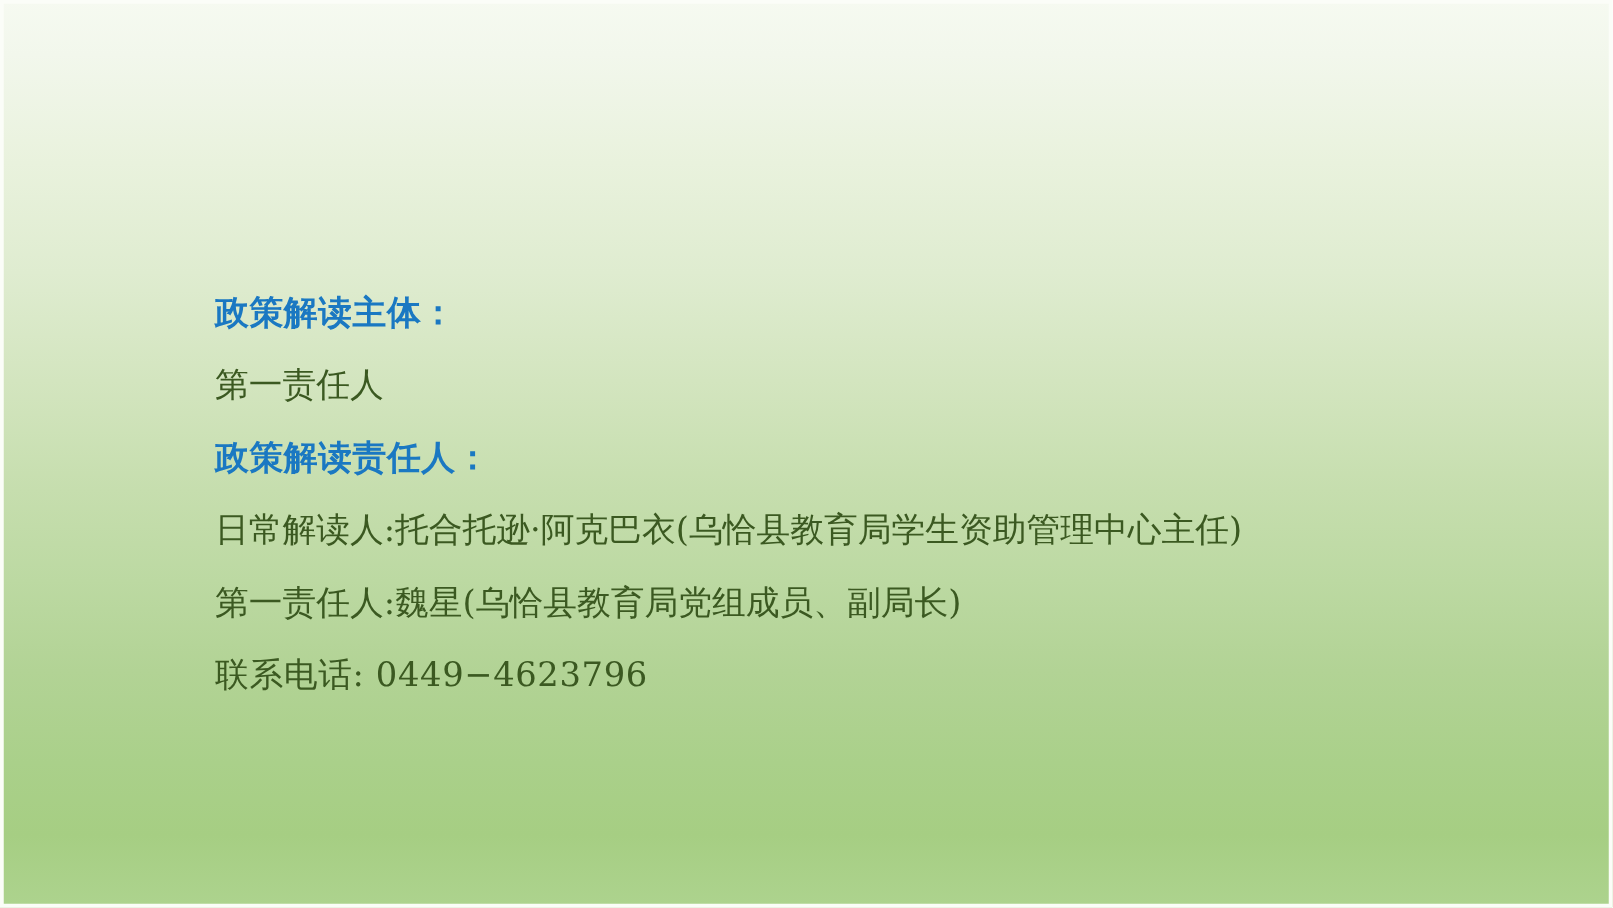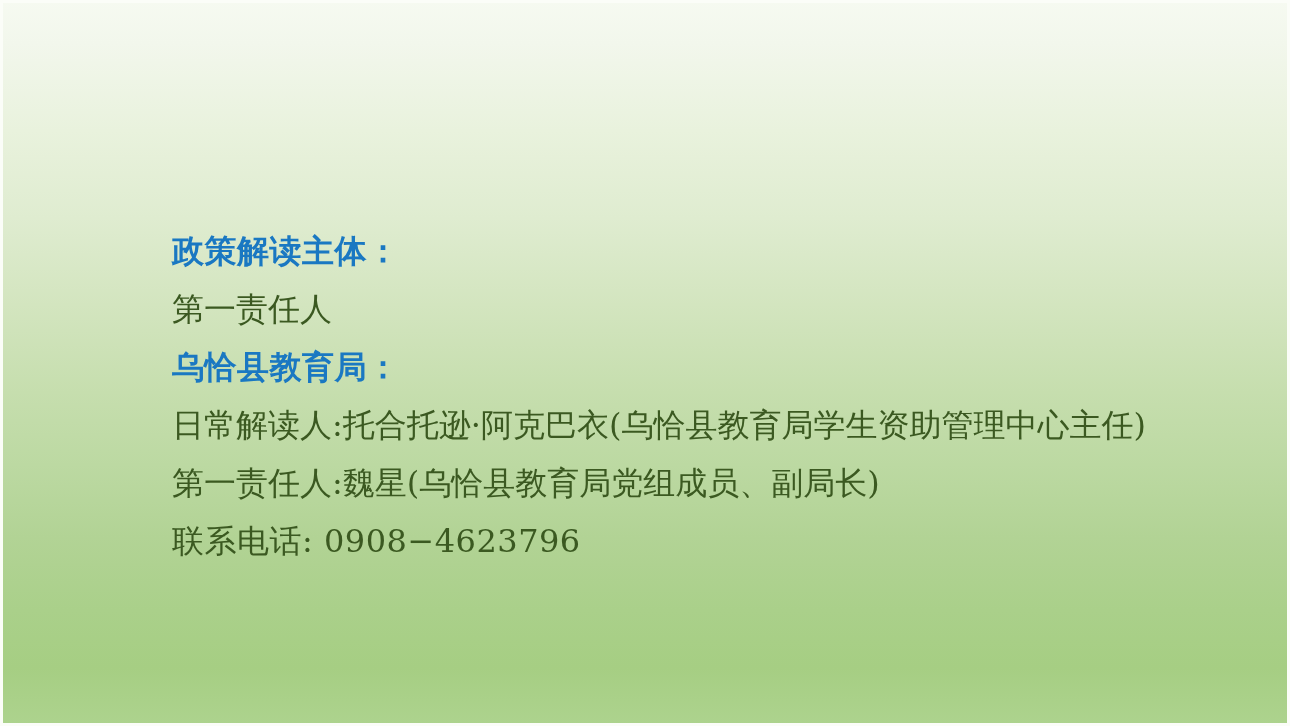--- a/index.html
+++ b/index.html
@@ -57,21 +57,21 @@
   }
 
   .body-block {
     position: absolute;
     left: 172px;
     top: 222px;
     width: 1000px;
   }
 
   .line {
-    font-size: 32px;
+    font-size: 27px;
     line-height: 58px;
     color: #3b5921;
     white-space: nowrap;
   }
 
   .line.heading {
     color: #1a78c2;
     font-weight: bold;
     letter-spacing: 0.5px;
   }
@@ -93,23 +93,23 @@
 
   <div class="slide-frame"></div>
 
 
   <div class="body-block">
 
     <div class="line heading">政策解读主体：</div>
 
     <div class="line">第一责任人</div>
 
-    <div class="line heading">乌恰县教育局：</div>
+    <div class="line heading">政策解读责任人：</div>
 
     <div class="line wrap">日常解读人:托合托逊·阿克巴衣(乌恰县教育局学生资助管理中心主任)</div>
 
     <div class="line">第一责任人:魏星(乌恰县教育局党组成员、副局长)</div>
 
-    <div class="line phone">联系电话: 0908−4623796</div>
+    <div class="line phone">联系电话: 0449−4623796</div>
 
   </div>
 
 </div>
 
 </body></html>

